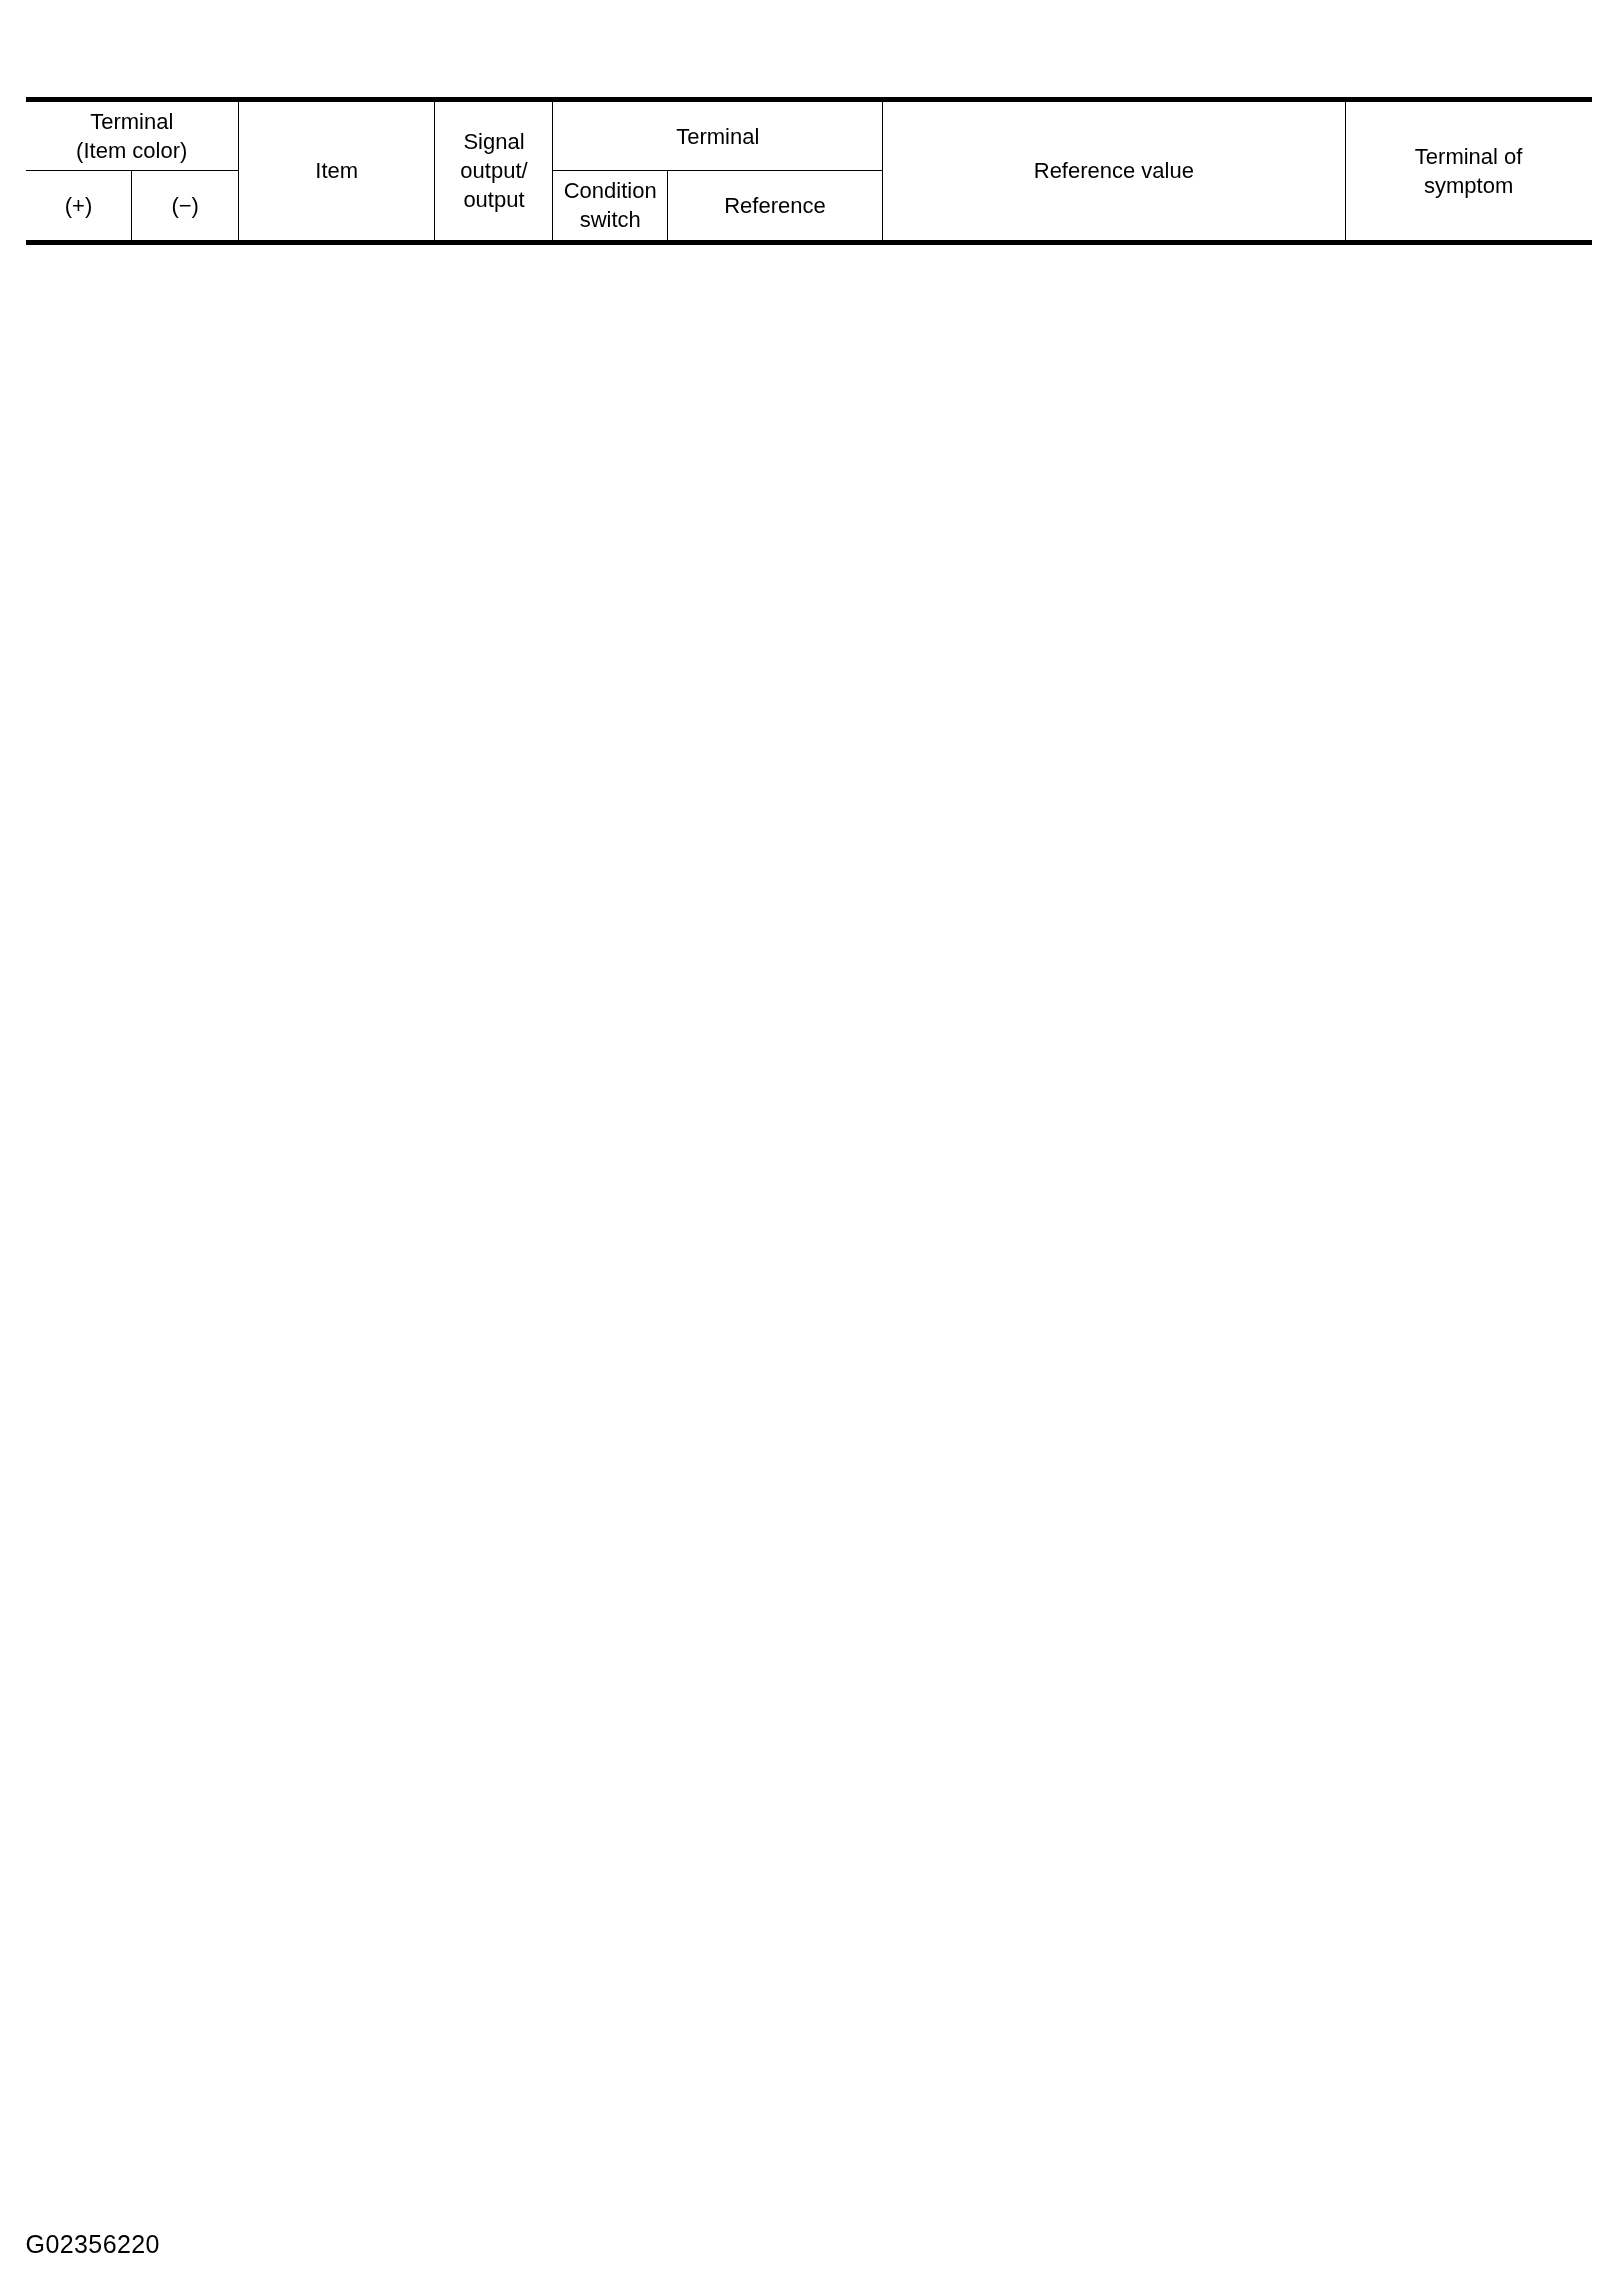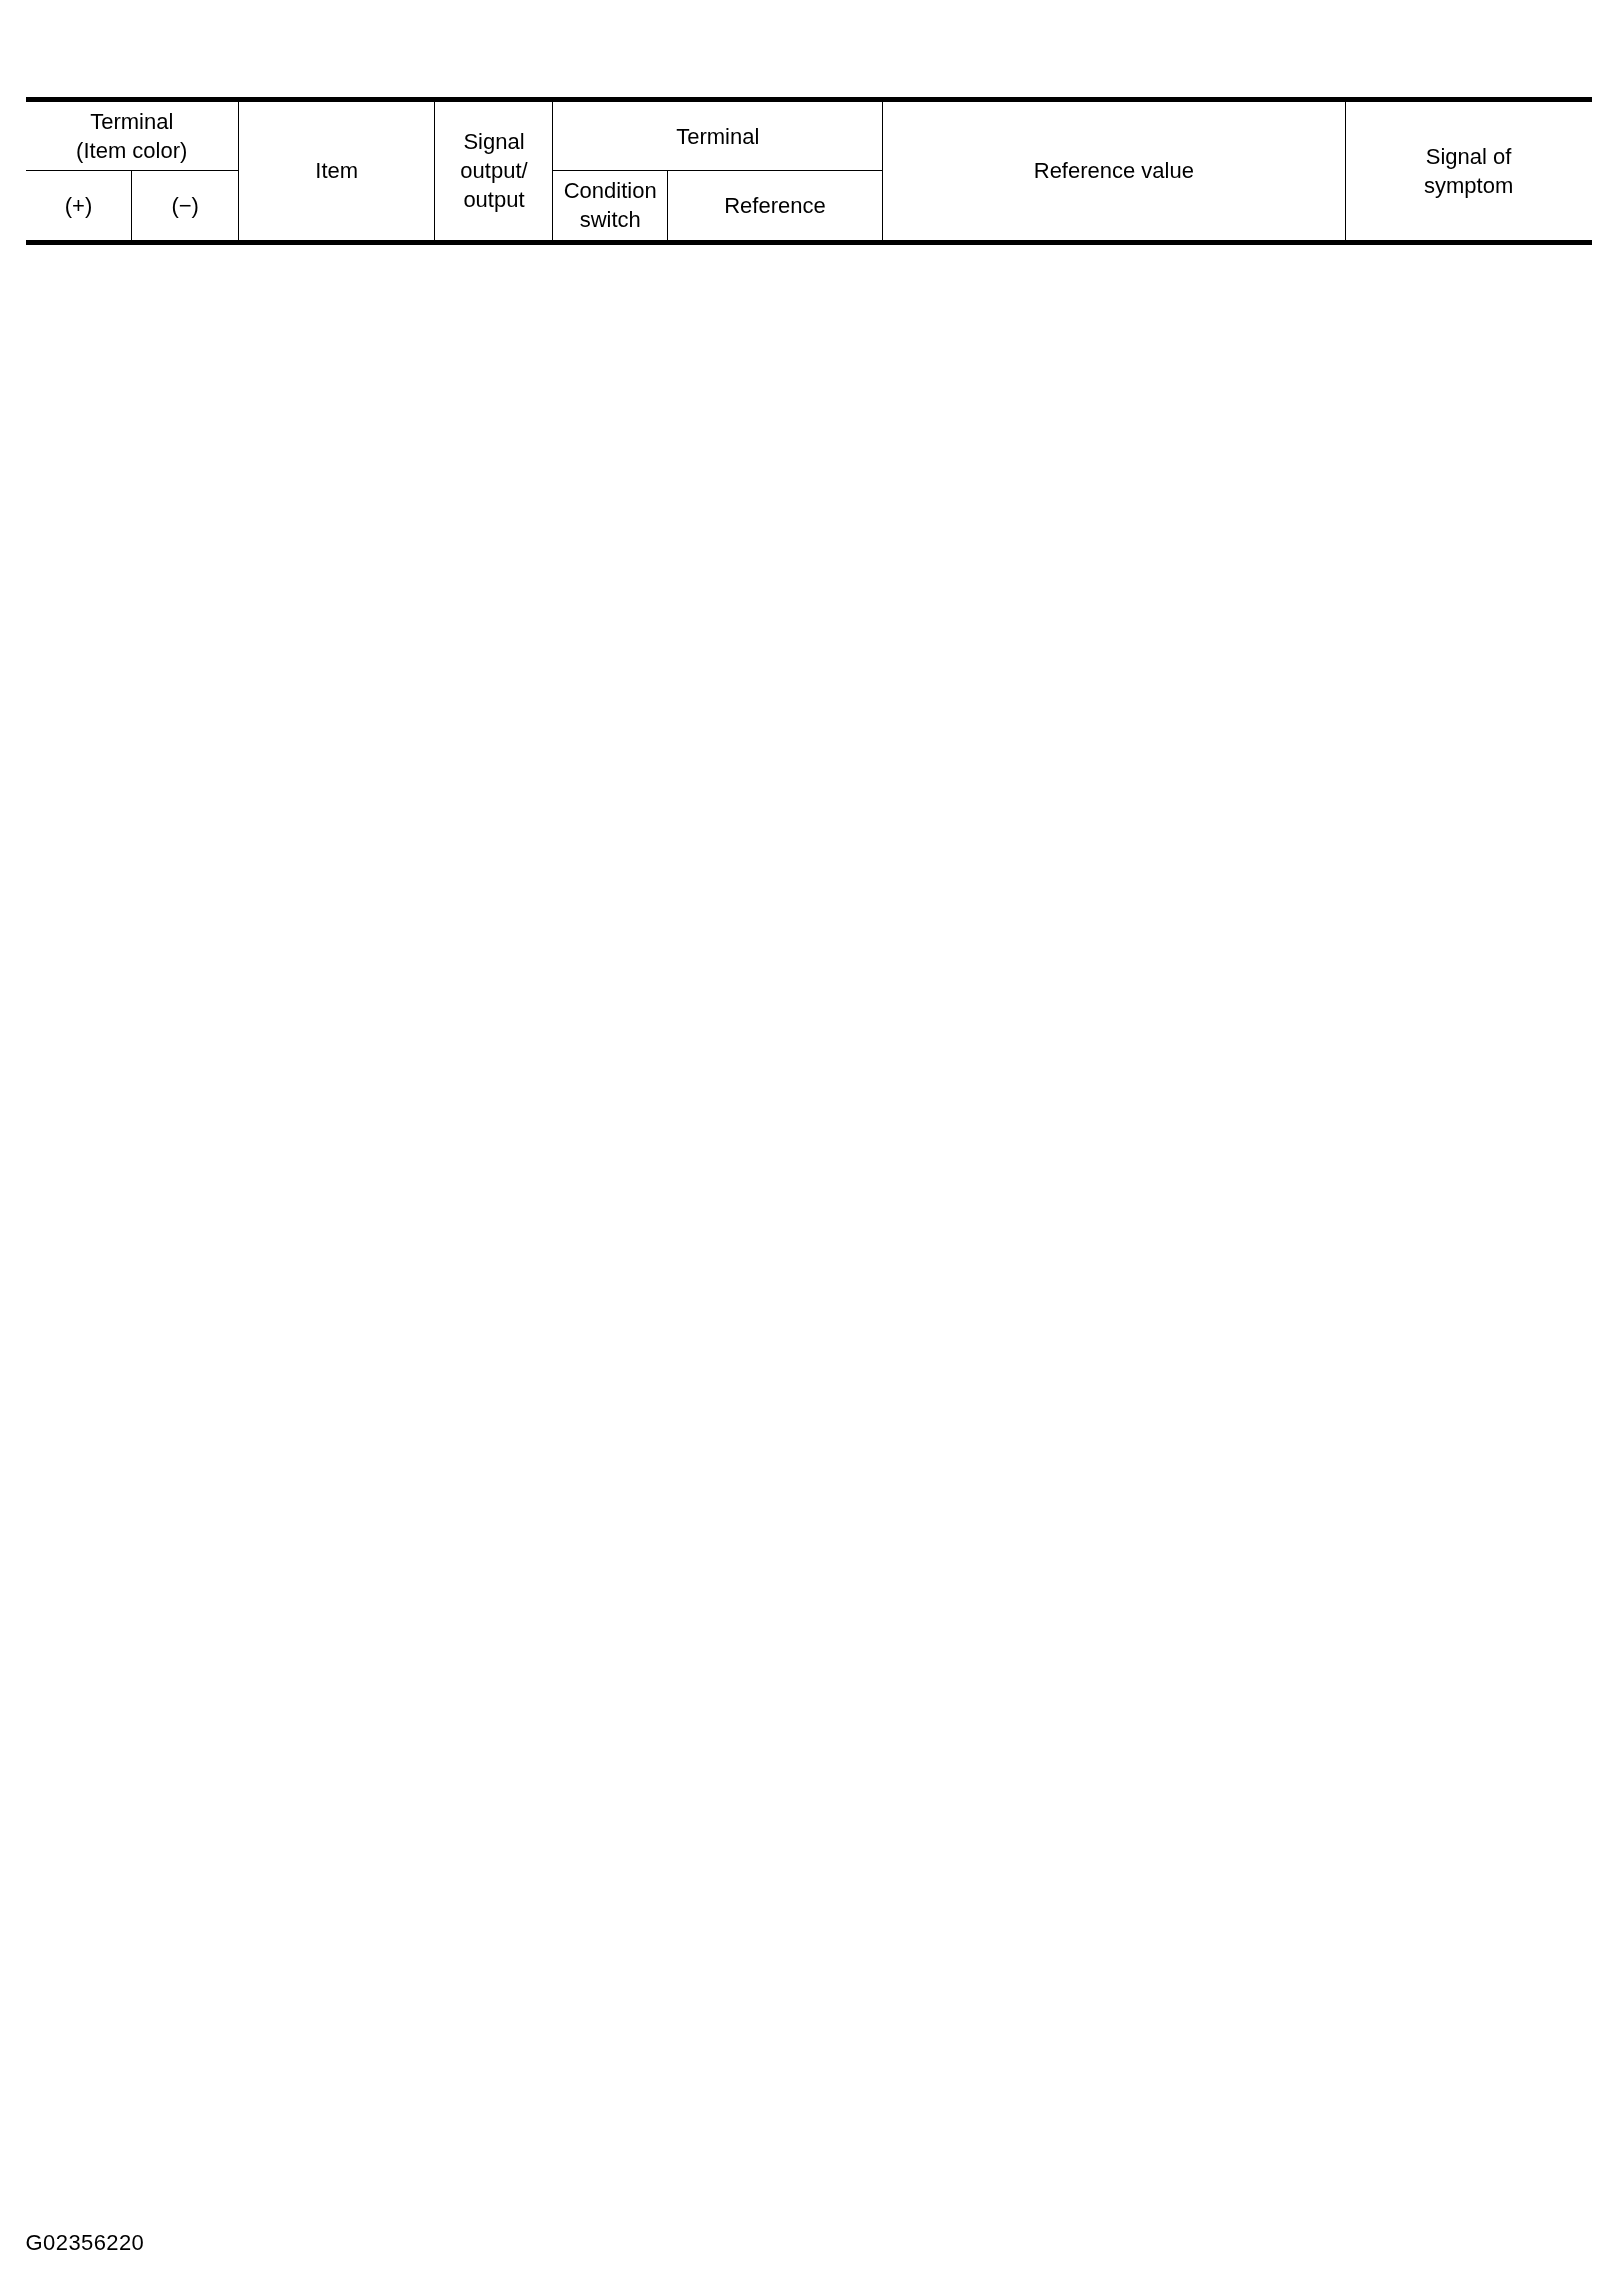--- a/index.html
+++ b/index.html
@@ -67,21 +67,21 @@
   col.c-sig    { width: 102px; }
   col.c-ign    { width: 99px; }
   col.c-oper   { width: 186px; }
   col.c-ref    { width: 400px; }
   col.c-symp   { width: 213px; }
 
   .figure-id {
     position: absolute;
     left: 25.6px;
     top: 2186px;
-    font-size: 22px;
+    font-size: 25px;
     letter-spacing: 0.4px;
   }
 </style>
 </head>
 <body>
 
 <div class="page">
 
   <table class="spec">
     <colgroup>
@@ -102,21 +102,21 @@
         </th>
         <th rowspan="2">Item</th>
         <th rowspan="2">
           <span>Signal</span><br>
           <span>output/</span><br>
           <span>output</span>
         </th>
         <th colspan="2">Terminal</th>
         <th rowspan="2">Reference value</th>
         <th rowspan="2">
-          <span>Signal of</span><br>
+          <span>Terminal of</span><br>
           <span>symptom</span>
         </th>
       </tr>
       <tr class="hdr-row-2 head-sep">
         <td>(+)</td>
         <td>(−)</td>
         <td>
           <span>Condition</span><br>
           <span>switch</span>
         </td>

